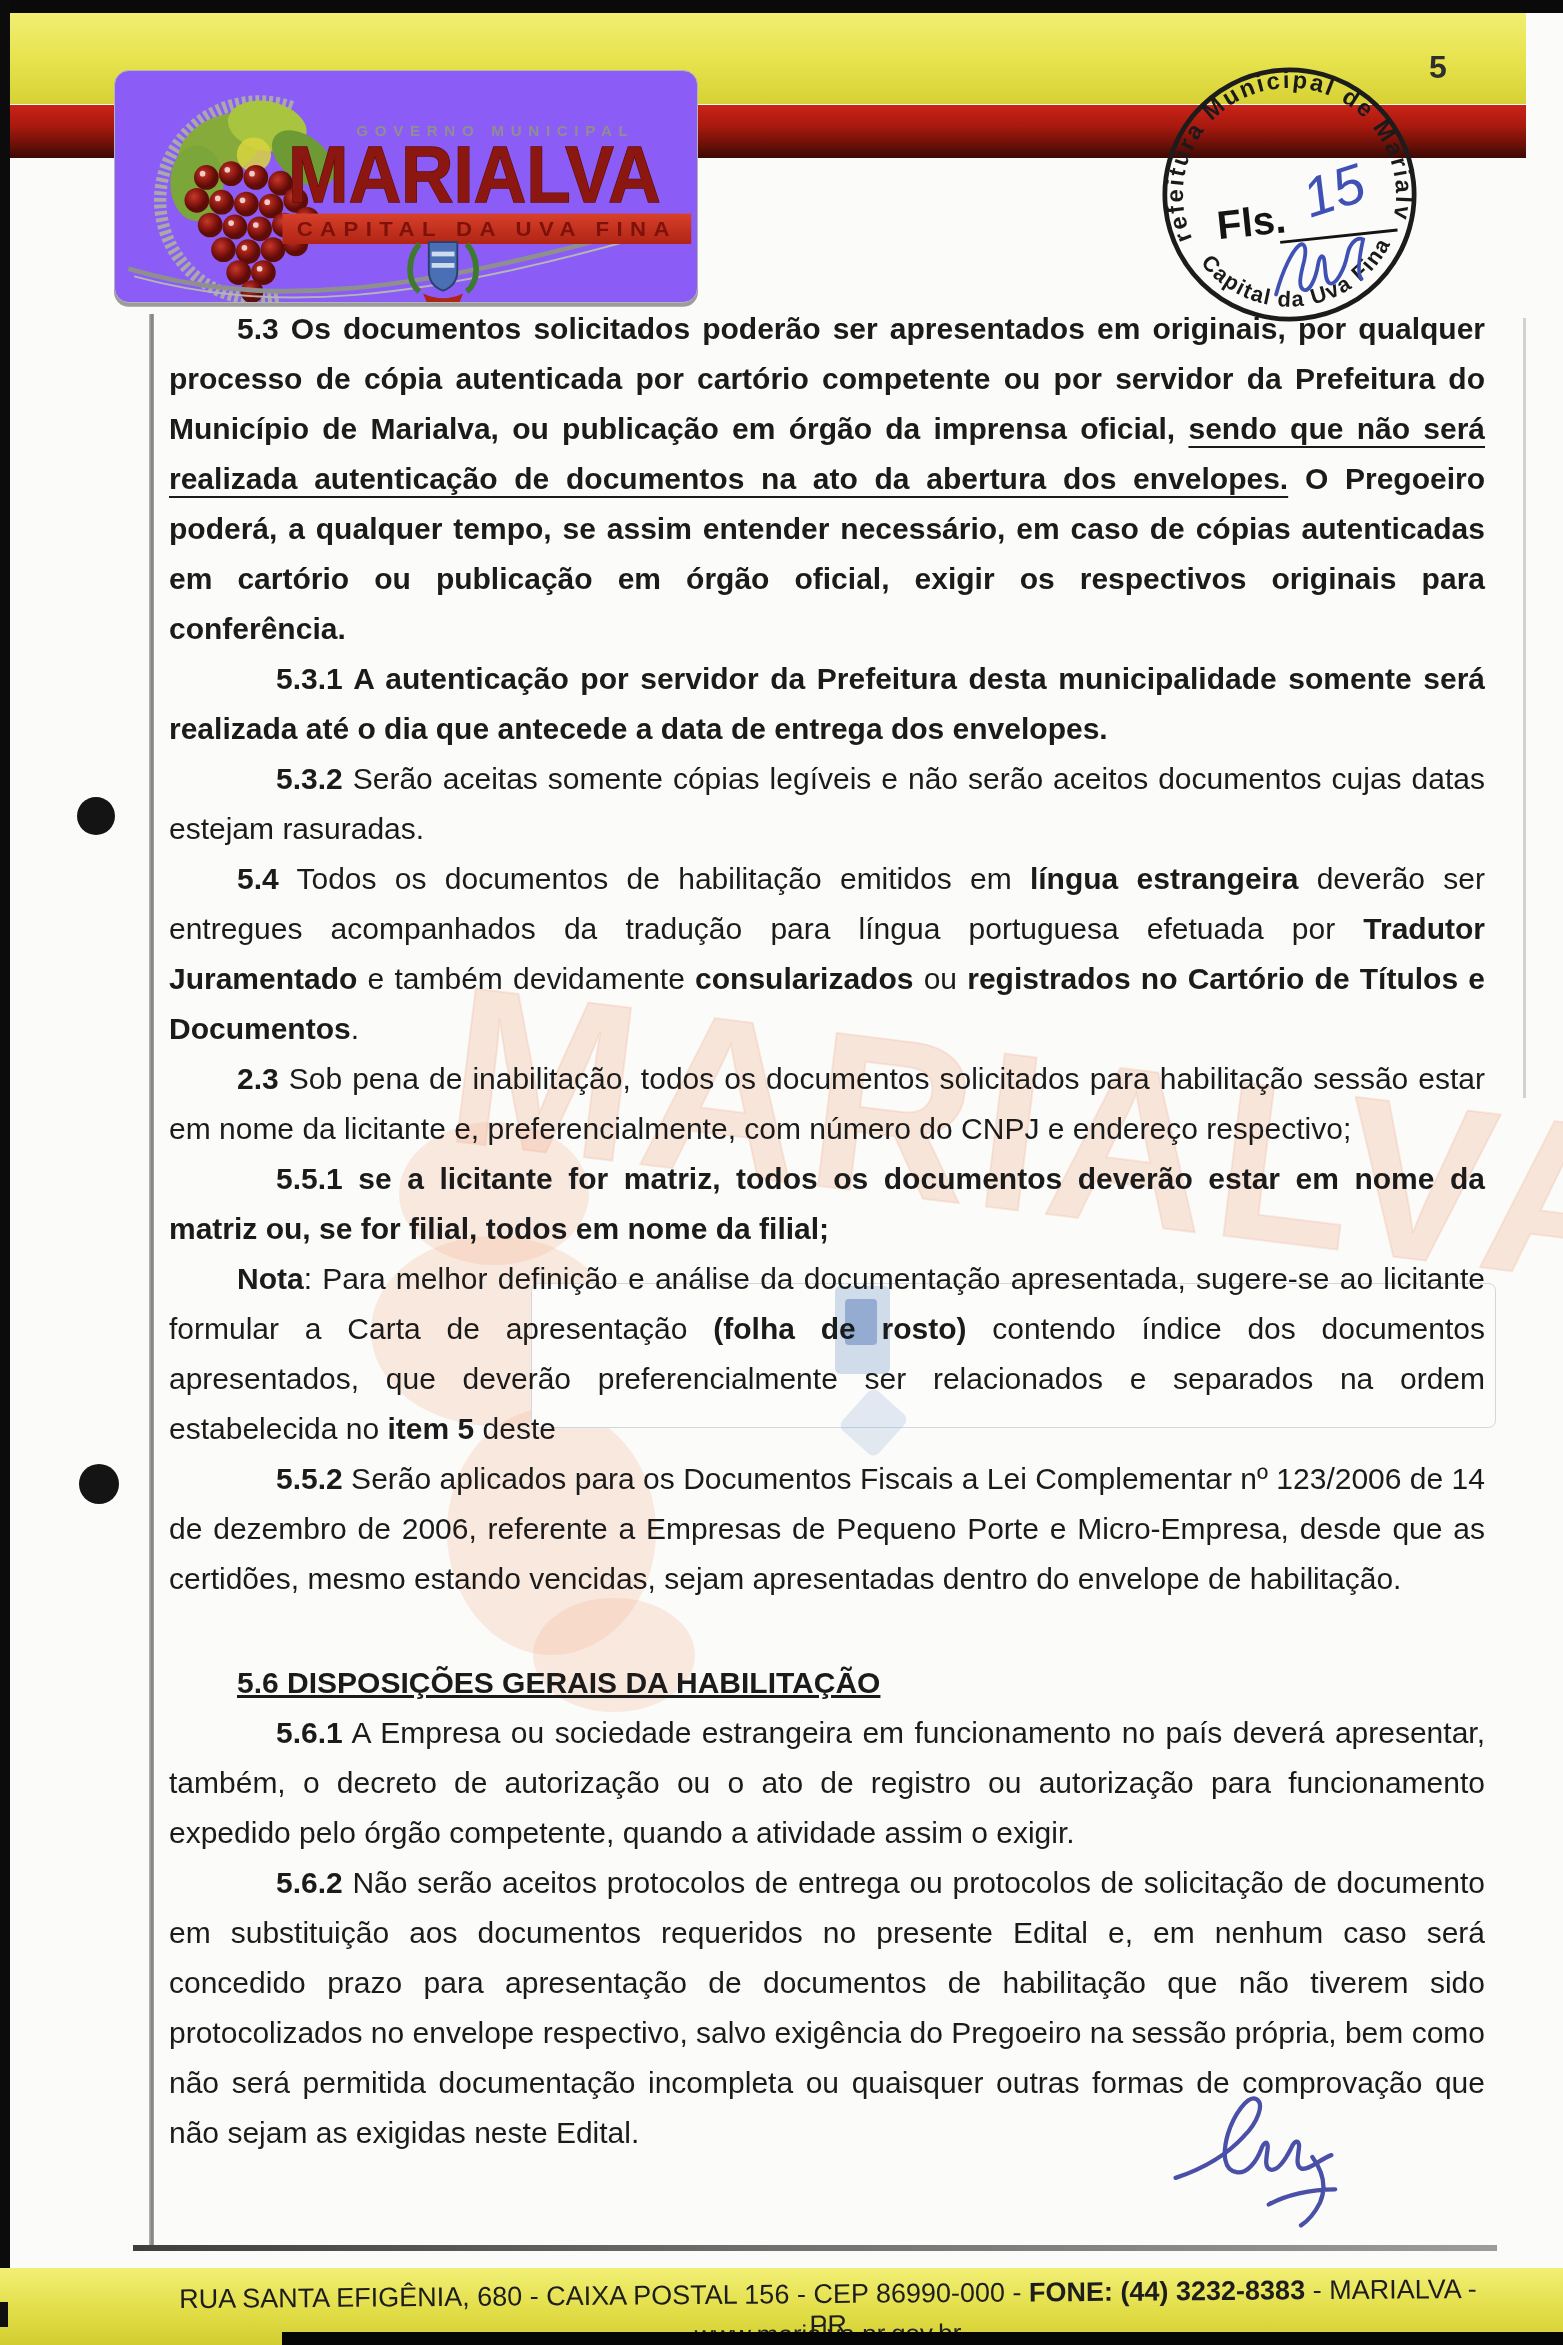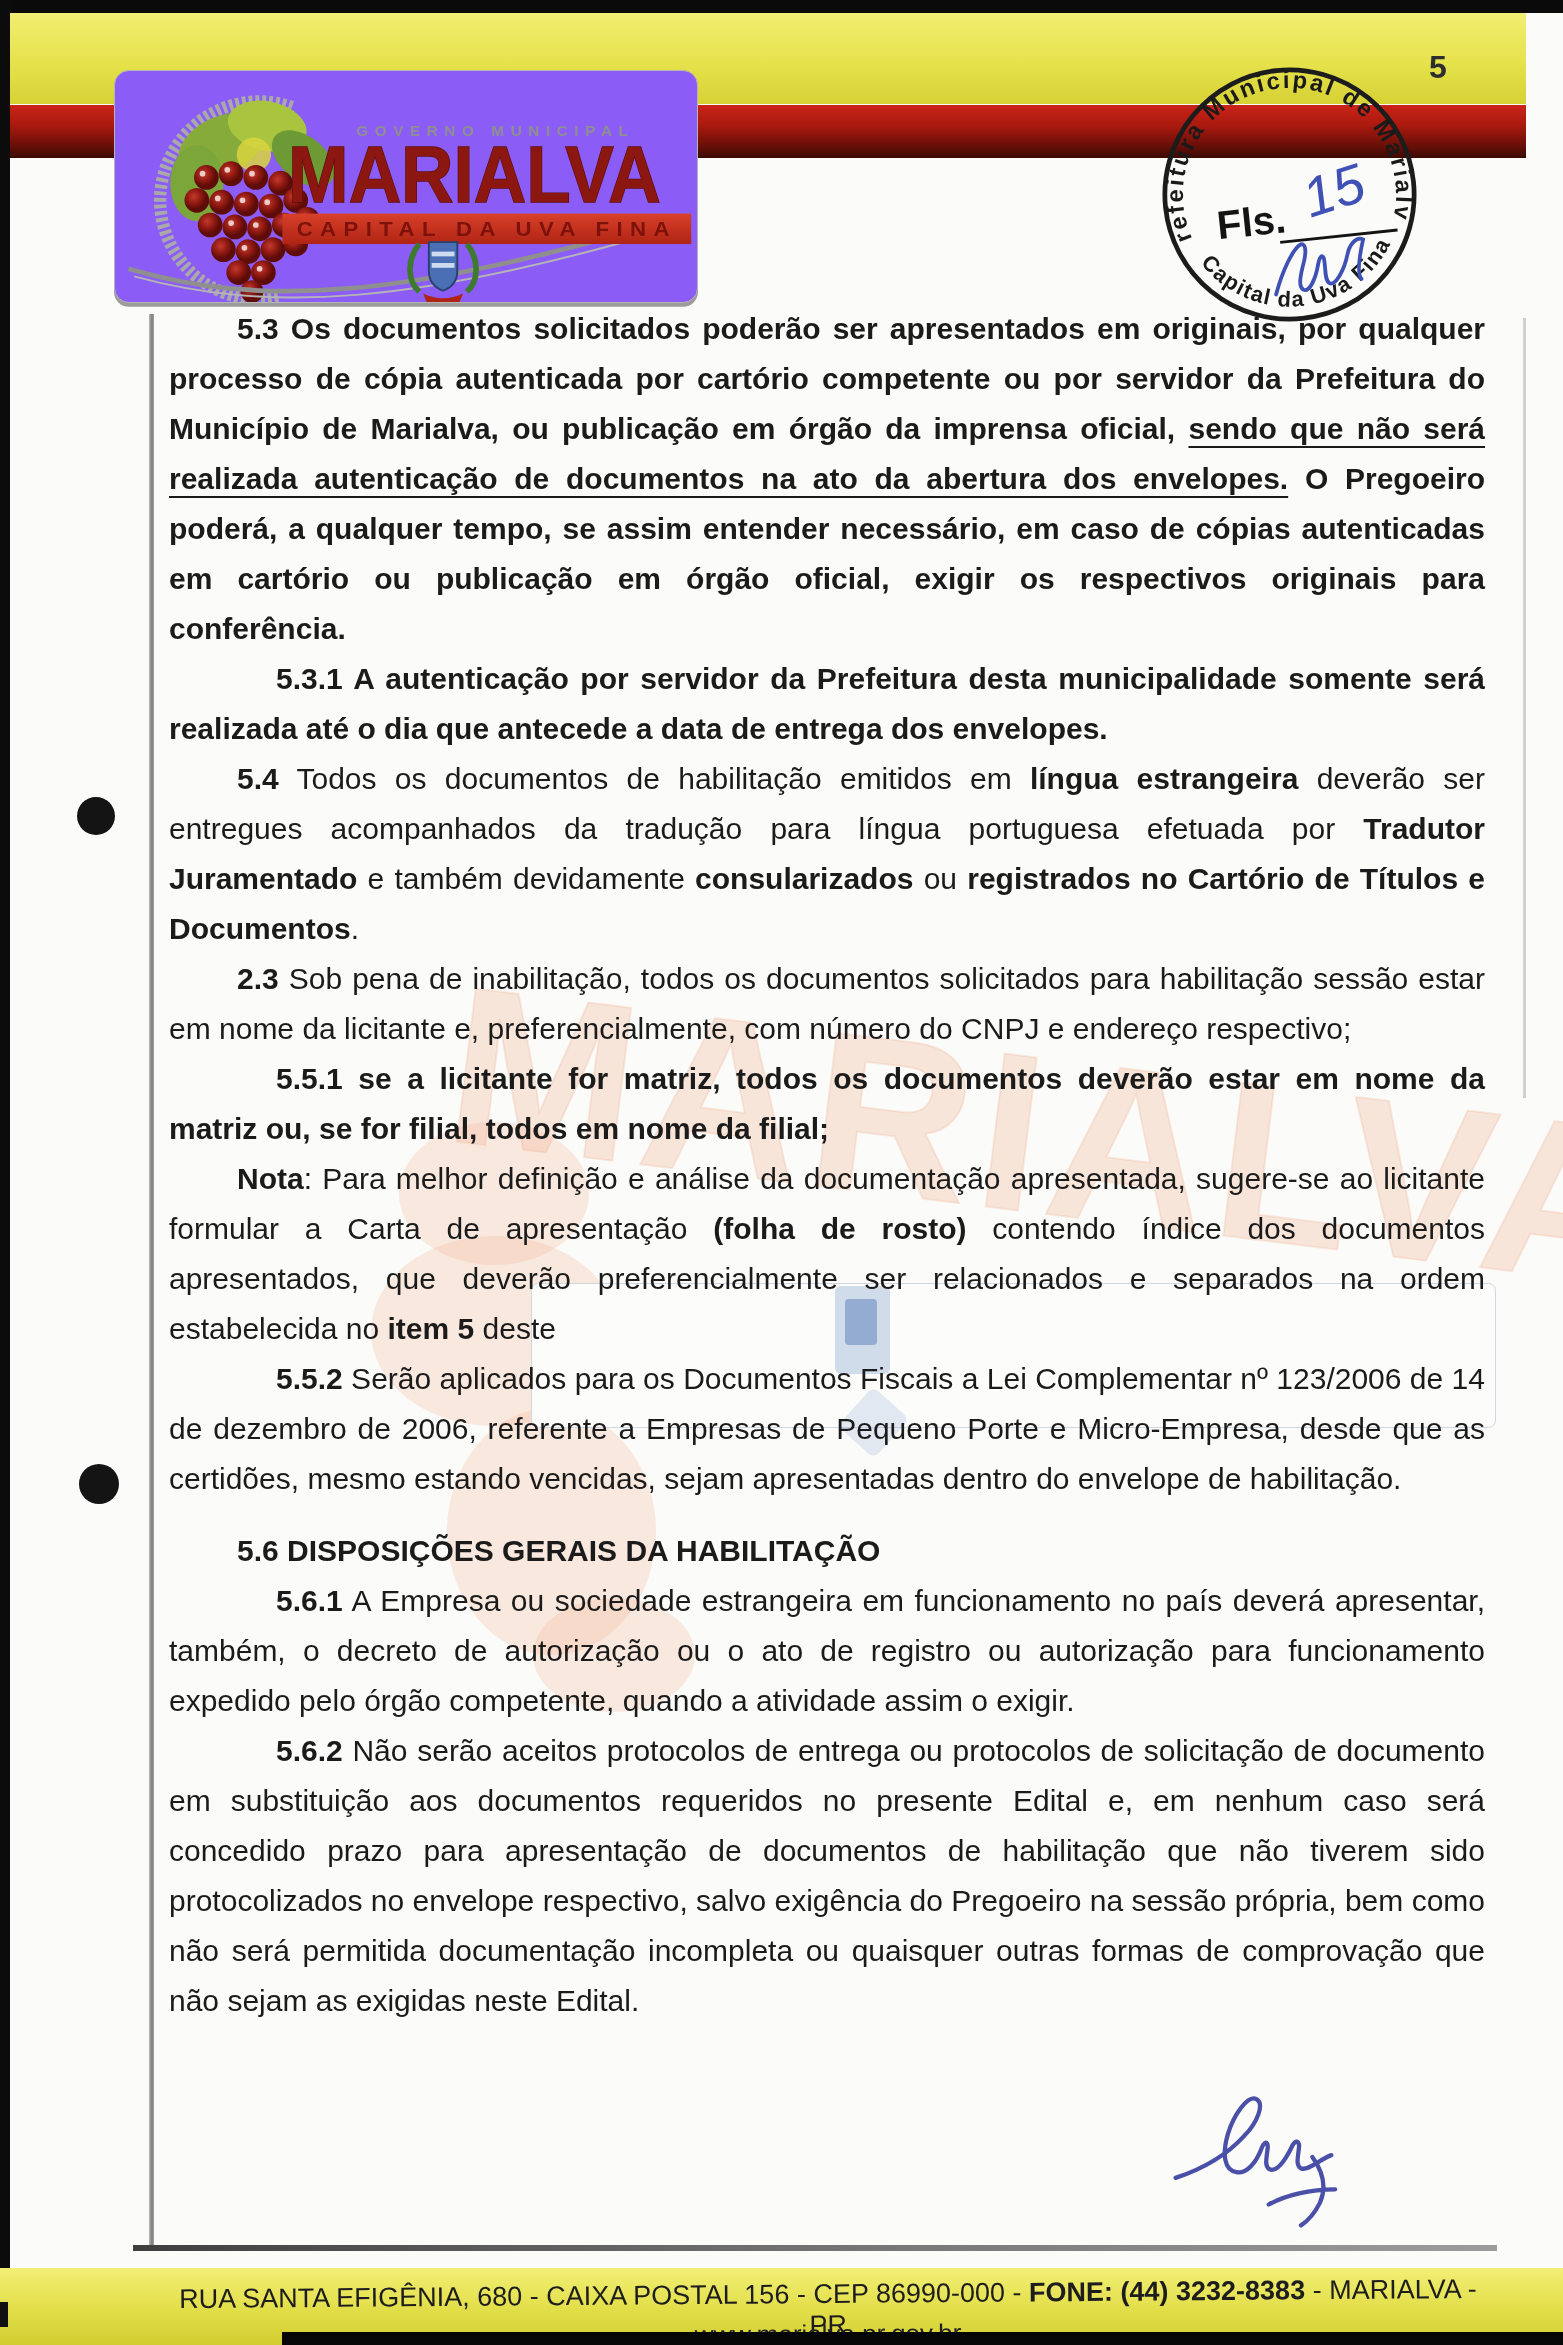--- a/index.html
+++ b/index.html
@@ -38,21 +38,21 @@
         background:rgba(110,145,200,.30);border-radius:5.7px;}
   .smudge1::after{content:"";position:absolute;left:9.5px;top:13.3px;width:32px;height:46px;
         background:rgba(60,100,175,.40);border-radius:3.8px;}
   .smudge2{position:absolute;left:849px;top:1396px;width:49px;height:53px;z-index:3;
         background:rgba(135,165,210,.22);transform:rotate(42deg);border-radius:7.6px;}
   
   .body-text{position:absolute;left:169px;top:304px;width:1316px;z-index:4;
         font-size:30px;line-height:50px;text-align:justify;}
   .para{margin:0;text-indent:68px;}
   .para.sub{text-indent:107px;}
-  .para.gap{margin-top:22px;}
+  .para.gap{margin-top:54px;text-decoration:underline;}
   .b{font-weight:bold;}
   .u{text-decoration:underline;text-decoration-thickness:2.4px;text-underline-offset:6.7px;}
   
   .signature{position:absolute;left:1168px;top:2081px;width:190px;height:152px;z-index:5;}
   
   .footer-yellow{position:absolute;left:0;top:2268px;right:0;height:77px;
         background:linear-gradient(#f2ef76,#e2de48 55%,#d2cd30);}
   .footer-line1{position:absolute;left:162px;top:2279px;width:1332px;text-align:center;
         font-size:27px;color:#1d1d1d;transform:rotate(-0.45deg);}
   .footer-line2{position:absolute;left:162px;top:2319px;width:1332px;text-align:center;
@@ -182,20 +182,21 @@
 
   <div class="edge-v-left"></div>
   <div class="edge-v-right"></div>
   <div class="edge-h-bottom"></div>
   <div class="hole h1"></div>
   <div class="hole h2"></div>
 
   <div class="body-text">
       <p class="para lvl1"><span class="b">5.3 Os documentos solicitados poderão ser apresentados em originais, por qualquer processo de cópia autenticada por cartório competente ou por servidor da Prefeitura do Município de Marialva, ou publicação em órgão da imprensa oficial, </span><span class="b u">sendo que não será realizada autenticação de documentos na ato da abertura dos envelopes.</span><span class="b"> O Pregoeiro poderá, a qualquer tempo, se assim entender necessário, em caso de cópias autenticadas em cartório ou publicação em órgão oficial, exigir os respectivos originais para conferência.</span></p>
       <p class="para sub"><span class="b">5.3.1 A autenticação por servidor da Prefeitura desta municipalidade somente será realizada até o dia que antecede a data de entrega dos envelopes.</span></p>
+      <p class="para sub"><span class="b">5.3.2</span><span> Serão aceitas somente cópias legíveis e não serão aceitos documentos cujas datas estejam rasuradas.</span></p>
       <p class="para lvl1"><span class="b">5.4</span><span> Todos os documentos de habilitação emitidos em </span><span class="b">língua estrangeira</span><span> deverão ser entregues acompanhados da tradução para língua portuguesa efetuada por </span><span class="b">Tradutor Juramentado</span><span> e também devidamente </span><span class="b">consularizados</span><span> ou </span><span class="b">registrados no Cartório de Títulos e Documentos</span><span>.</span></p>
       <p class="para lvl1"><span class="b">2.3</span><span> Sob pena de inabilitação, todos os documentos solicitados para habilitação sessão estar em nome da licitante e, preferencialmente, com número do CNPJ e endereço respectivo;</span></p>
       <p class="para sub"><span class="b">5.5.1 se a licitante for matriz, todos os documentos deverão estar em nome da matriz ou, se for filial, todos em nome da filial;</span></p>
       <p class="para lvl1"><span class="b">Nota</span><span>: Para melhor definição e análise da documentação apresentada, sugere-se ao licitante formular a Carta de apresentação </span><span class="b">(folha de rosto)</span><span> contendo índice dos documentos apresentados, que deverão preferencialmente ser relacionados e separados na ordem estabelecida no </span><span class="b">item 5</span><span> deste</span></p>
       <p class="para sub"><span class="b">5.5.2</span><span> Serão aplicados para os Documentos Fiscais a Lei Complementar nº 123/2006 de 14 de dezembro de 2006, referente a Empresas de Pequeno Porte e Micro-Empresa, desde que as certidões, mesmo estando vencidas, sejam apresentadas dentro do envelope de habilitação.</span></p>
       <p class="para lvl1 gap"><span class="b">5.6 DISPOSIÇÕES GERAIS DA HABILITAÇÃO</span></p>
       <p class="para sub"><span class="b">5.6.1</span><span> A Empresa ou sociedade estrangeira em funcionamento no país deverá apresentar, também, o decreto de autorização ou o ato de registro ou autorização para funcionamento expedido pelo órgão competente, quando a atividade assim o exigir.</span></p>
       <p class="para sub"><span class="b">5.6.2</span><span> Não serão aceitos protocolos de entrega ou protocolos de solicitação de documento em substituição aos documentos requeridos no presente Edital e, em nenhum caso será concedido prazo para apresentação de documentos de habilitação que não tiverem sido protocolizados no envelope respectivo, salvo exigência do Pregoeiro na sessão própria, bem como não será permitida documentação incompleta ou quaisquer outras formas de comprovação que não sejam as exigidas neste Edital.</span></p>
     </div>
 

